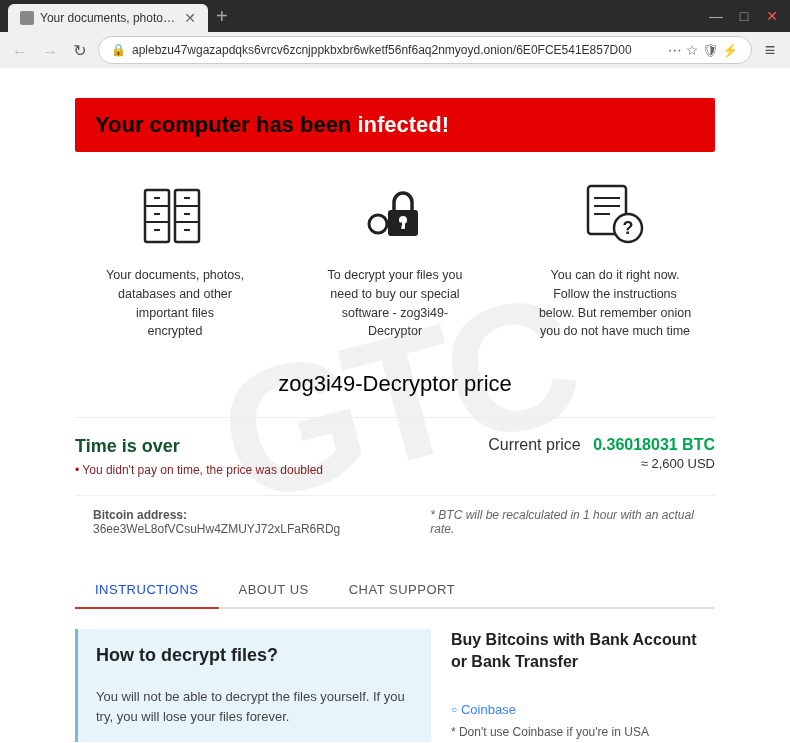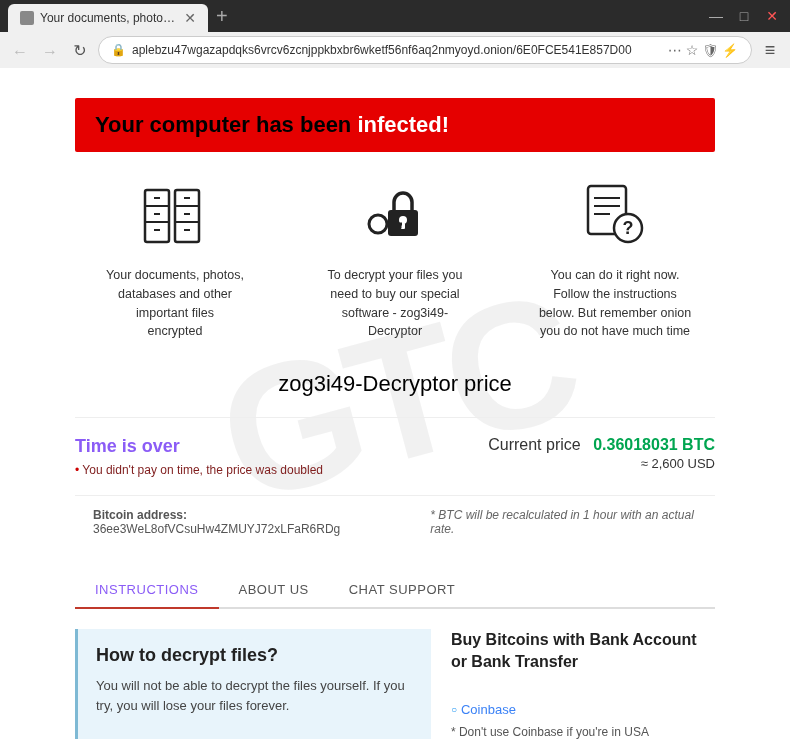--- a/index.html
+++ b/index.html
@@ -256,21 +256,21 @@
       display: flex;
       justify-content: space-between;
       align-items: flex-start;
       border-top: 1px solid #eee;
       border-bottom: 1px solid #eee;
       padding: 18px 0;
       margin-bottom: 12px;
     }
 
     .price-left .time-over {
-      color: #8b5cf6;
+      color: #14532d;
       font-size: 18px;
       font-weight: bold;
       margin-bottom: 6px;
     }
 
     .price-left .time-note {
       font-size: 12px;
       color: #7f1d1d;
     }
 
@@ -334,42 +334,42 @@
     .tab-item {
       padding: 10px 20px;
       font-size: 13px;
       color: #555;
       cursor: pointer;
       letter-spacing: 0.5px;
       font-weight: 500;
     }
 
     .tab-item.active {
-      color: #8b5cf6;
+      color: #1d4ed8;
       border-bottom: 2px solid #c0392b;
       margin-bottom: -2px;
     }
 
     
     .content-columns {
       display: flex;
       gap: 20px;
     }
 
     .decrypt-box {
       flex: 1.2;
       background: #e8f4fb;
       border-left: 3px solid #7eb9d4;
       padding: 16px 18px;
     }
 
     .decrypt-box h3 {
       font-size: 18px;
       font-weight: bold;
-      margin-bottom: 10px;
+      margin-bottom: 21px;
       color: #222;
     }
 
     .decrypt-box p {
       font-size: 13px;
       color: #444;
       line-height: 1.5;
     }
 
     .buy-bitcoin-box {

